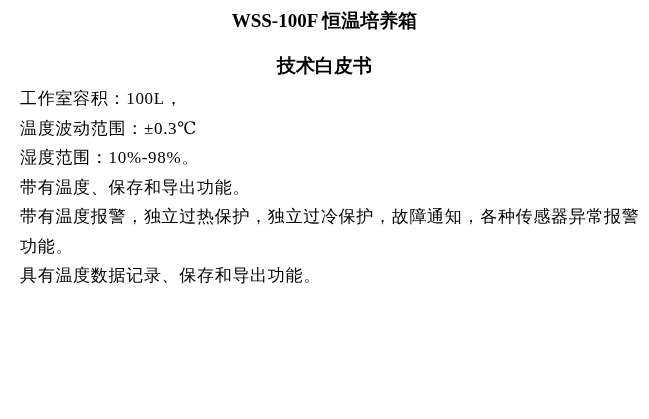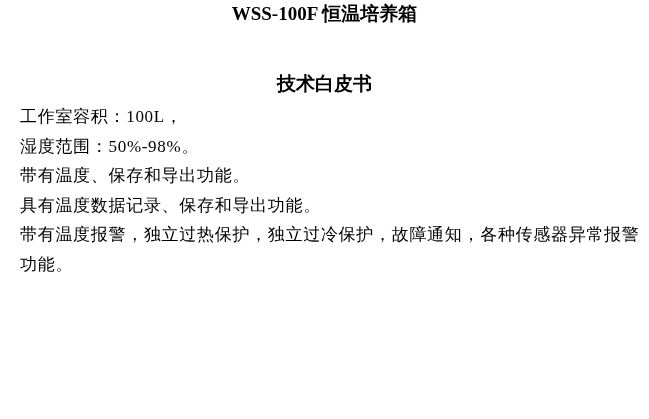--- a/index.html
+++ b/index.html
@@ -9,35 +9,35 @@
     color: #000000;
     font-family: "Liberation Serif", "DejaVu Serif", serif;
   }
   .page {
     position: relative;
     width: 649px;
     height: 357px;
     background: #ffffff;
     overflow: hidden;
     box-sizing: border-box;
-    padding-top: 3px;
+    padding-top: 10px;
   }
   .doc-title {
     text-align: center;
     font-size: 19px;
     line-height: 22px;
     font-weight: bold;
     margin: 0;
   }
   .doc-subtitle {
     text-align: center;
     font-size: 19px;
     line-height: 22px;
     font-weight: bold;
-    margin: 48px 0 0 0;
+    margin: 23px 0 0 0;
   }
   .doc-body {
     margin: 7px 4px 0 20px;
     width: 620px;
     font-size: 17px;
     line-height: 29.5px;
     letter-spacing: 0.7px;
     word-break: break-all;
   }
   .doc-body p {
@@ -45,18 +45,19 @@
   }
 </style>
 </head>
 <body>
 
 <div class="page">
   <h1 class="doc-title">WSS-100F 恒温培养箱</h1>
   <h2 class="doc-subtitle">技术白皮书</h2>
   <div class="doc-body">
     <p>工作室容积：100L，</p>
-    <p>湿度范围：50%-98%。</p>
+    <p>温度波动范围：±0.3℃</p>
+    <p>湿度范围：10%-98%。</p>
     <p>带有温度、保存和导出功能。</p>
+    <p>带有温度报警，独立过热保护，独立过冷保护，故障通知，各种传感器异常报警功能。</p>
     <p>具有温度数据记录、保存和导出功能。</p>
-    <p>带有温度报警，独立过热保护，独立过冷保护，故障通知，各种传感器异常报警功能。</p>
   </div>
 </div>
 
 </body></html>

